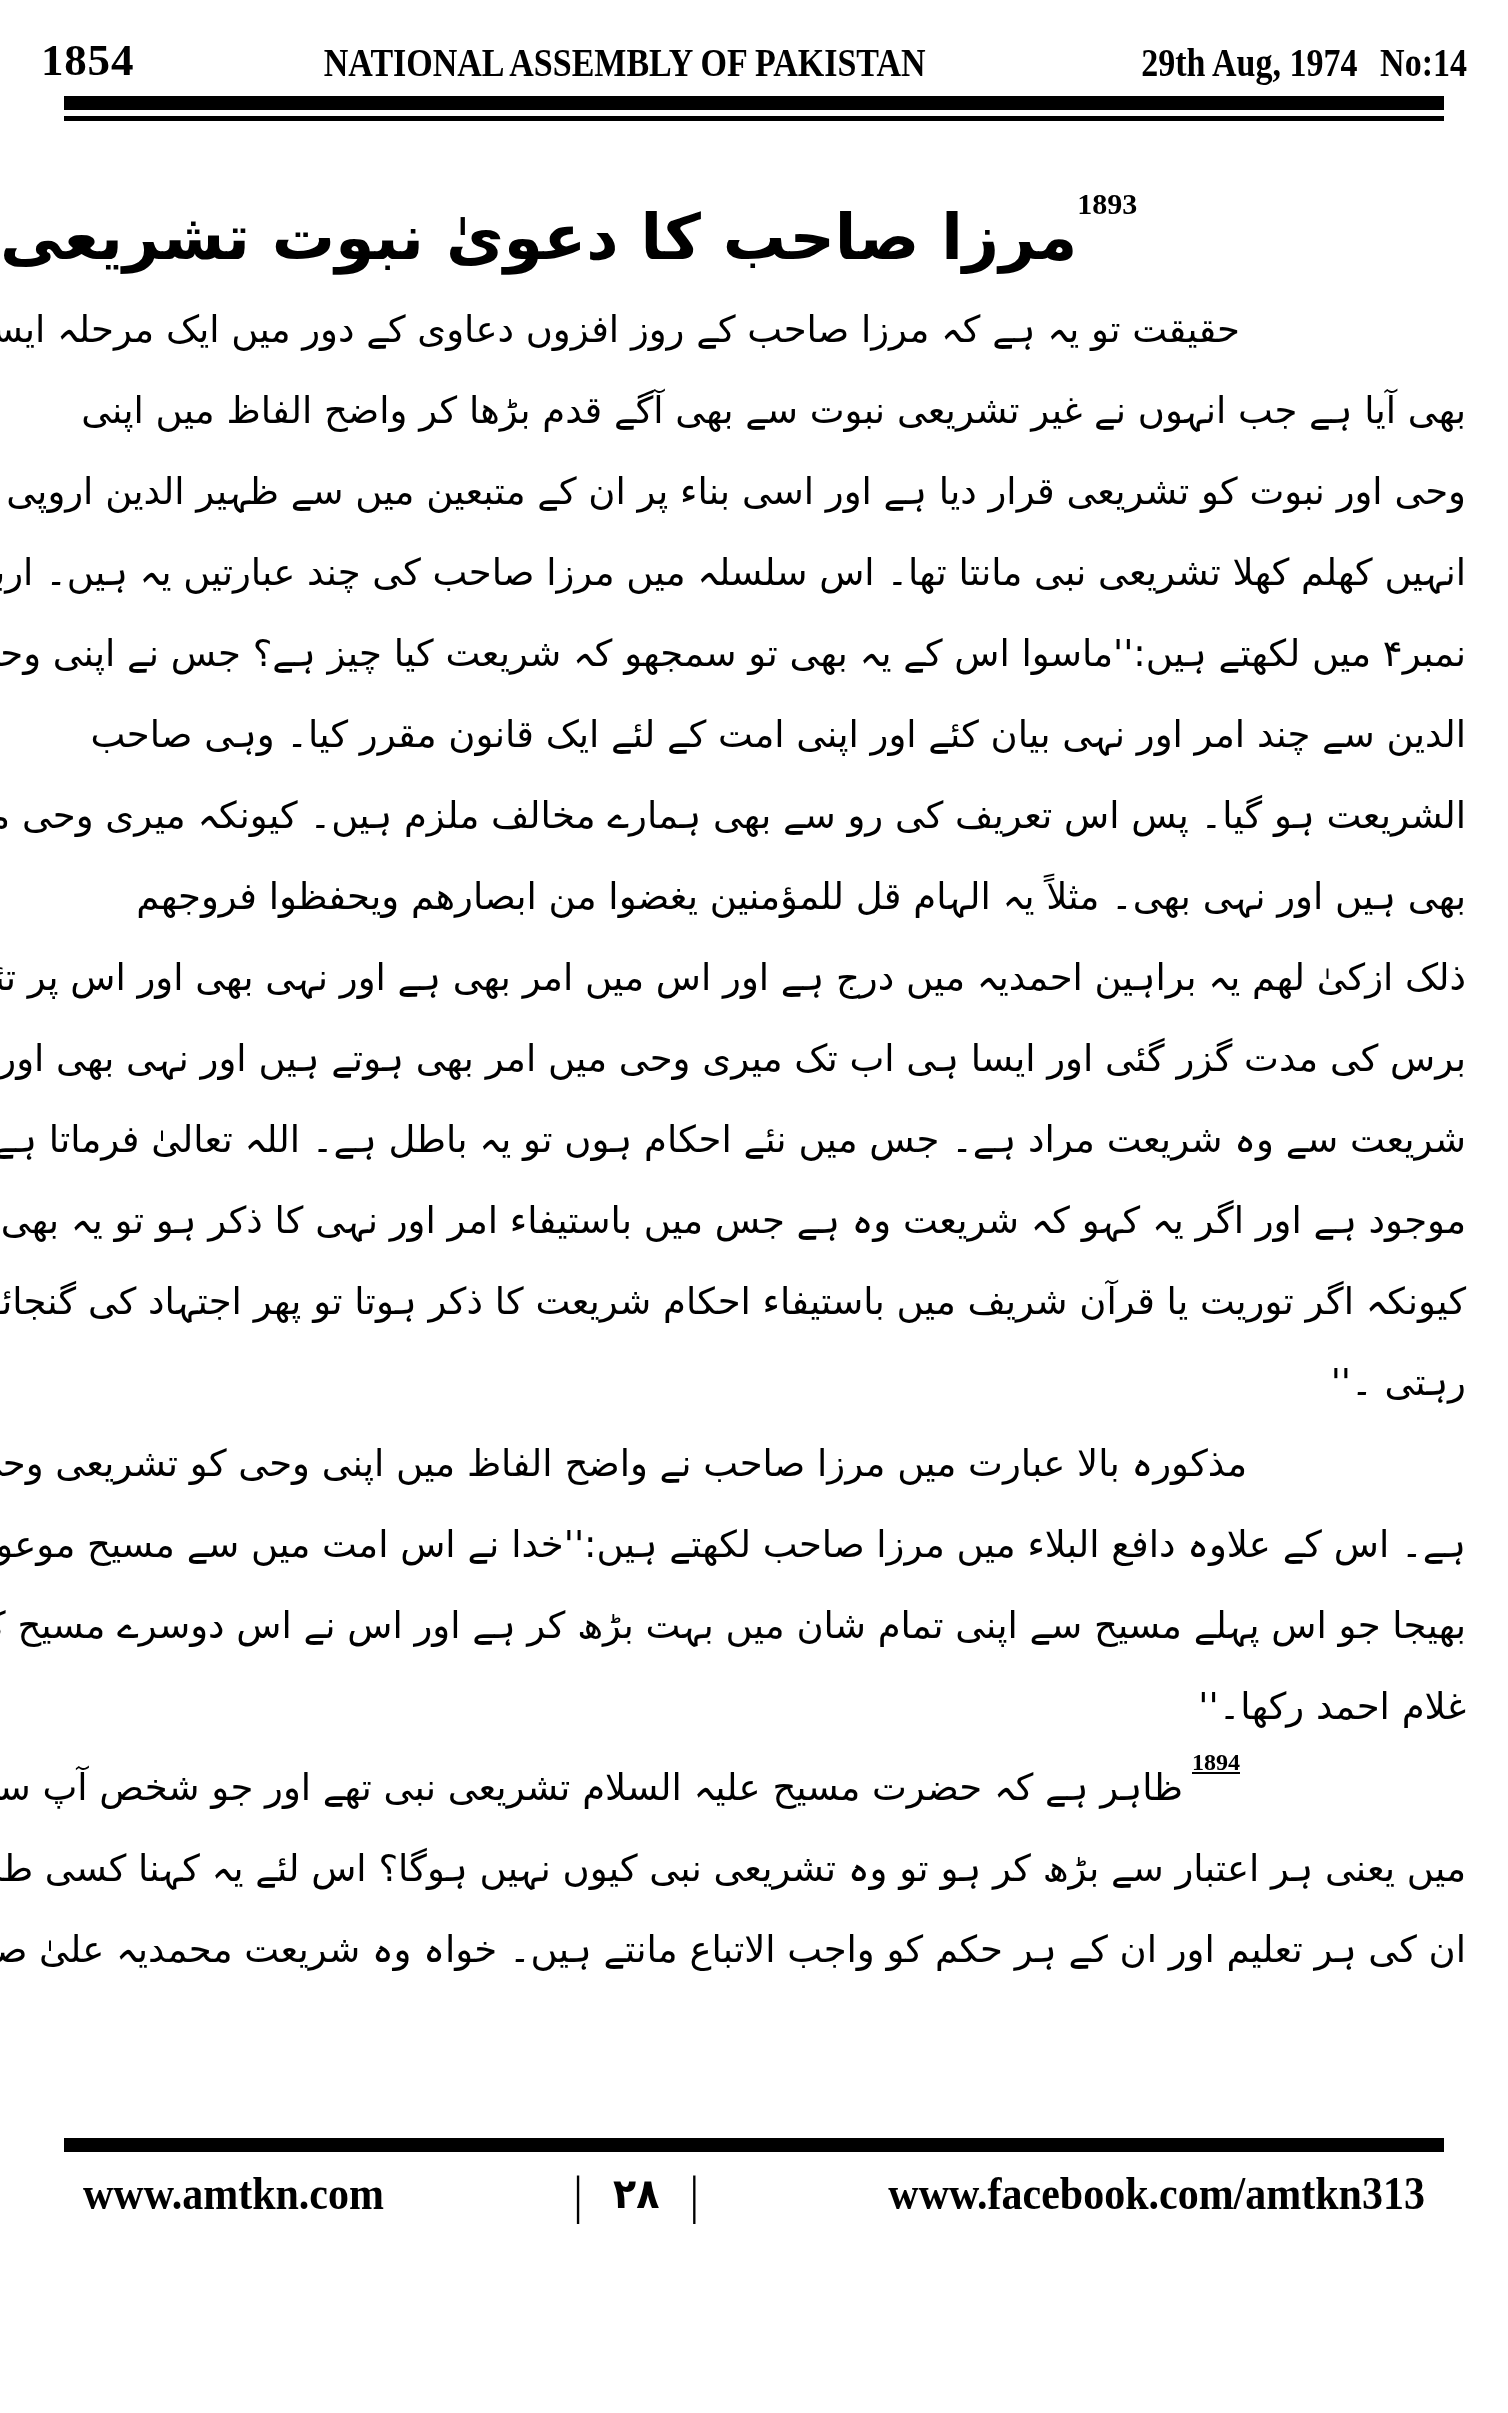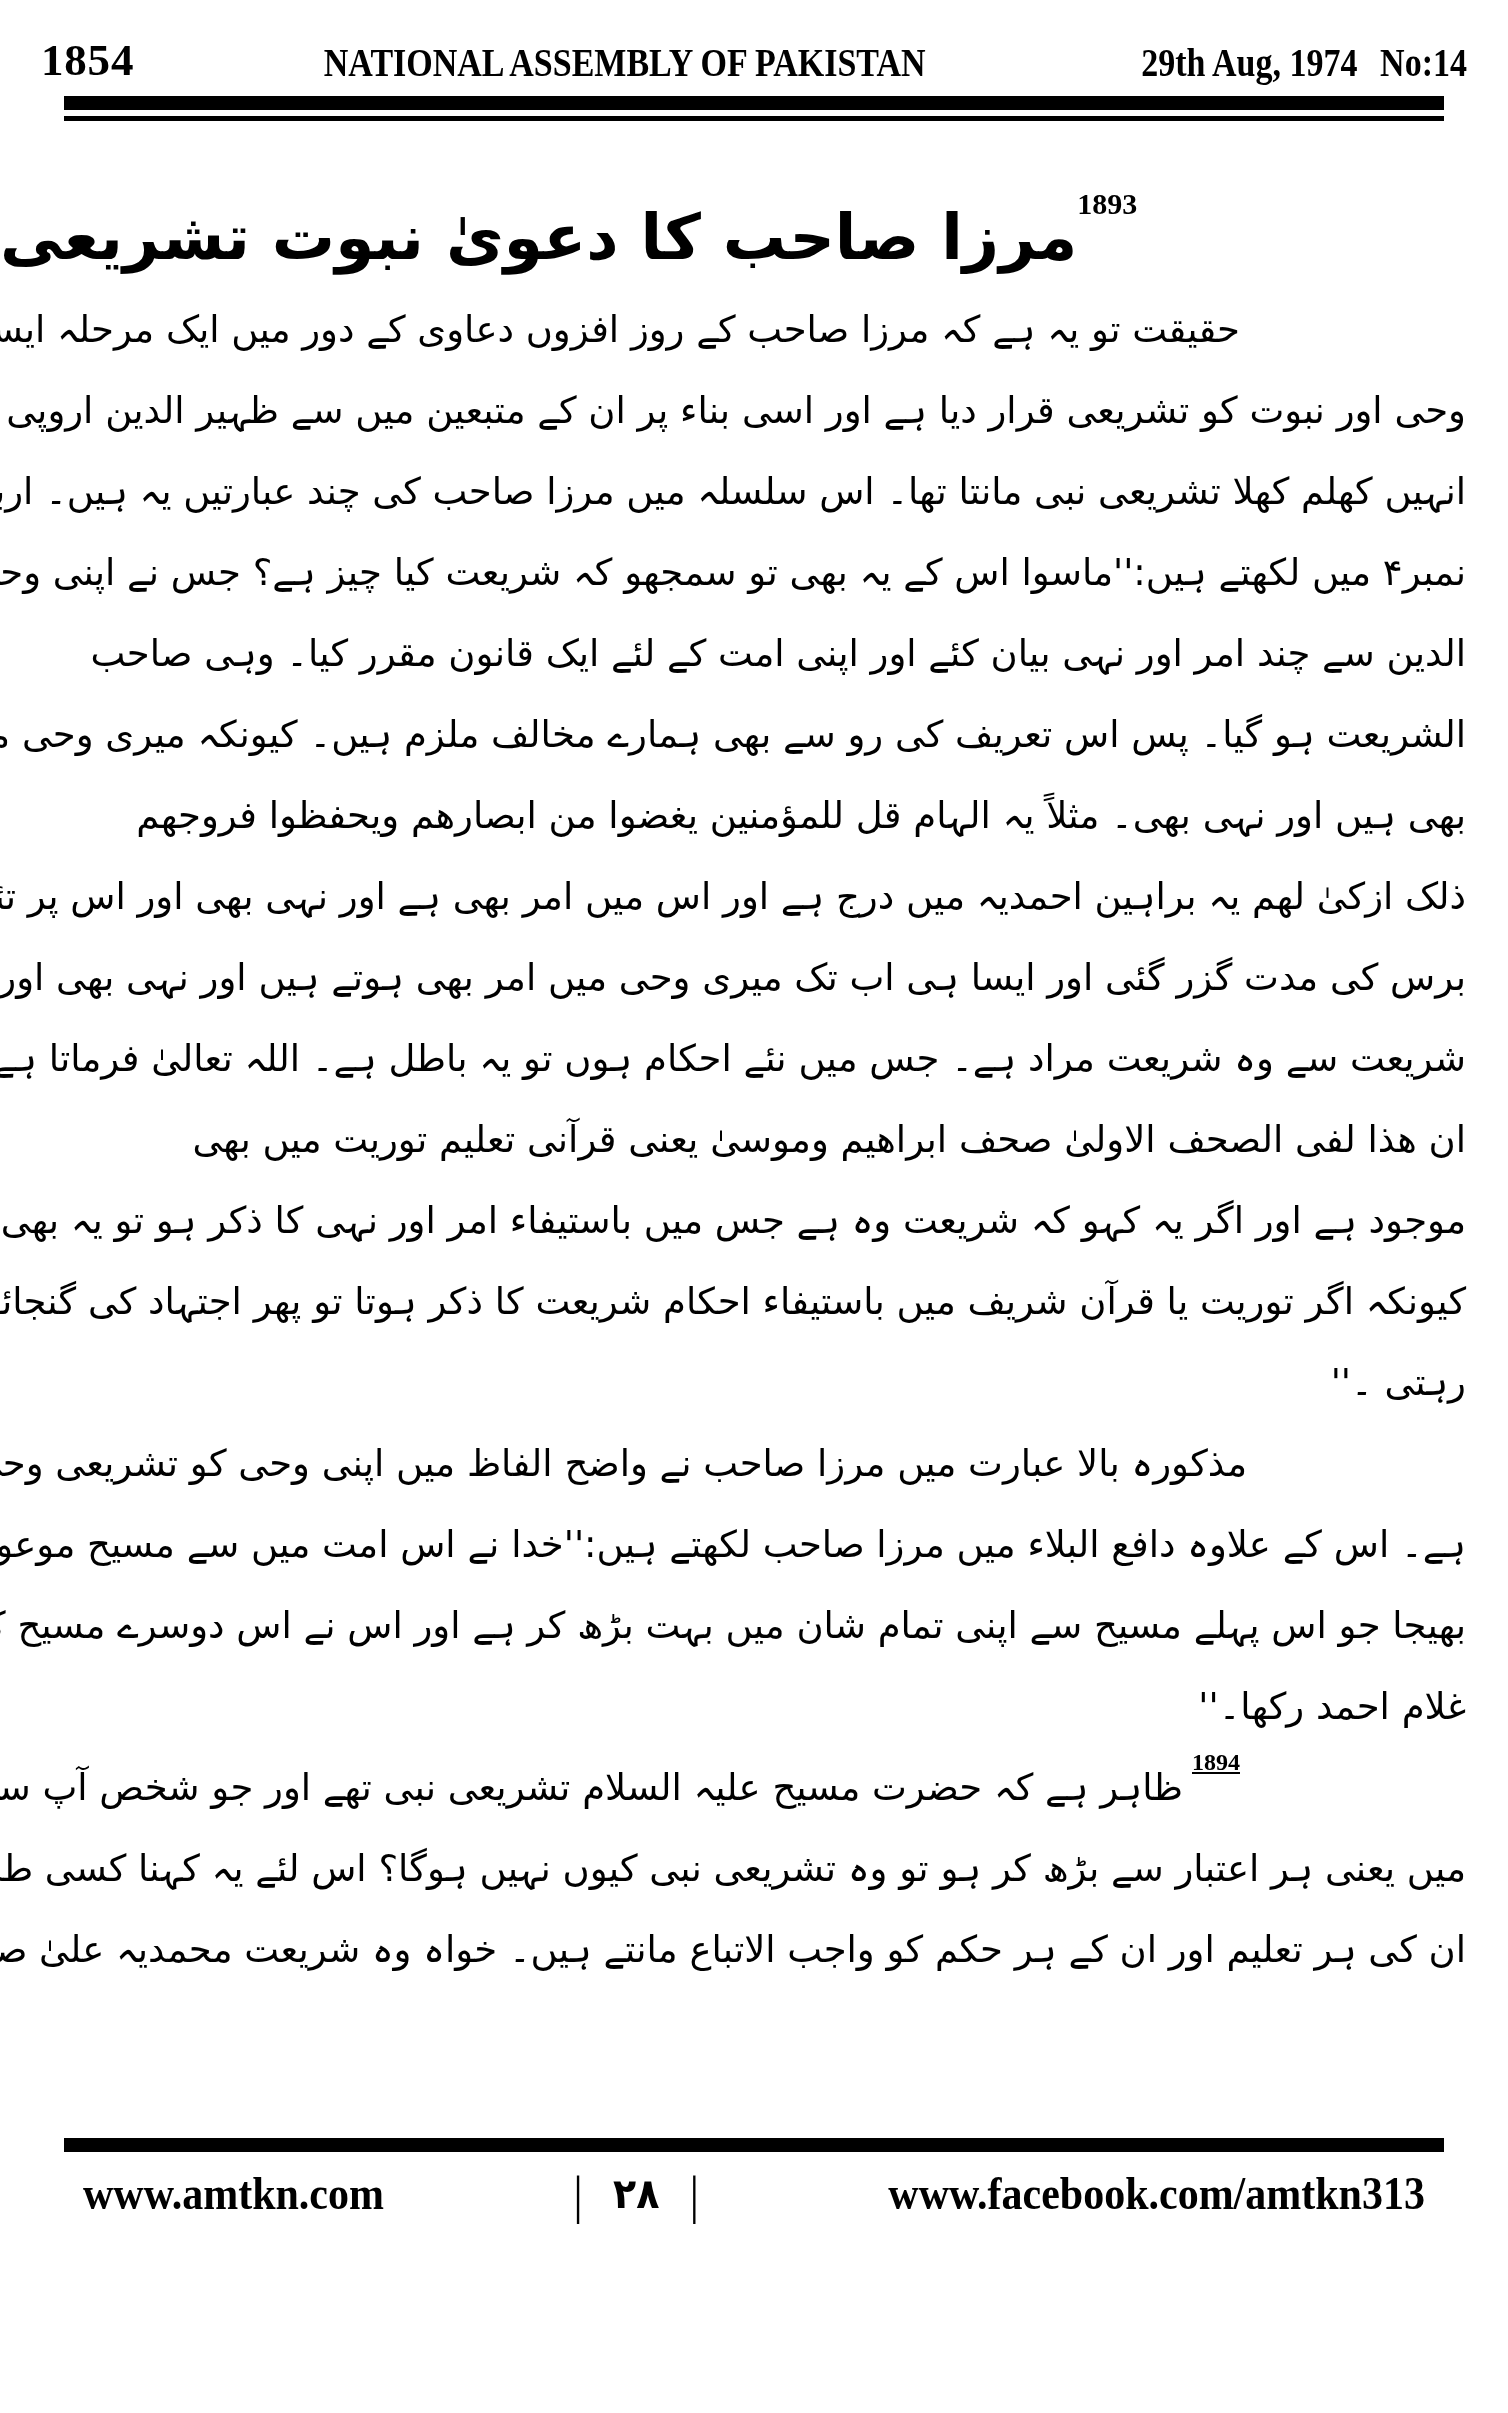--- a/index.html
+++ b/index.html
@@ -89,20 +89,23 @@
 
   <div class="doc-title" dir="rtl">
     <sup>1893</sup><span>مرزا صاحب کا دعویٰ نبوت تشریعی</span>
   </div>
 
   <main class="body-text" dir="rtl">
       <div class="line" style="padding-right: 226px;">
         <span class="line-text">حقیقت تو یہ ہے کہ مرزا صاحب کے روز افزوں دعاوی کے دور میں ایک مرحلہ ایسا</span>
       </div>
       <div class="line">
+        <span class="line-text">بھی آیا ہے جب انہوں نے غیر تشریعی نبوت سے بھی آگے قدم بڑھا کر واضح الفاظ میں اپنی</span>
+      </div>
+      <div class="line">
         <span class="line-text">وحی اور نبوت کو تشریعی قرار دیا ہے اور اسی بناء پر ان کے متبعین میں سے ظہیر الدین اروپی کا فرقہ</span>
       </div>
       <div class="line">
         <span class="line-text">انہیں کھلم کھلا تشریعی نبی مانتا تھا۔ اس سلسلہ میں مرزا صاحب کی چند عبارتیں یہ ہیں۔ اربعین</span>
       </div>
       <div class="line">
         <span class="line-text">نمبر۴ میں لکھتے ہیں:''ماسوا اس کے یہ بھی تو سمجھو کہ شریعت کیا چیز ہے؟ جس نے اپنی وحی کے</span>
       </div>
       <div class="line">
         <span class="line-text">الدین سے چند امر اور نہی بیان کئے اور اپنی امت کے لئے ایک قانون مقرر کیا۔ وہی صاحب</span>
@@ -114,23 +117,20 @@
         <span class="line-text">بھی ہیں اور نہی بھی۔ مثلاً یہ الہام قل للمؤمنین یغضوا من ابصارھم ویحفظوا فروجھم</span>
       </div>
       <div class="line">
         <span class="line-text">ذلک ازکیٰ لھم یہ براہین احمدیہ میں درج ہے اور اس میں امر بھی ہے اور نہی بھی اور اس پر تئیس</span>
       </div>
       <div class="line">
         <span class="line-text">برس کی مدت گزر گئی اور ایسا ہی اب تک میری وحی میں امر بھی ہوتے ہیں اور نہی بھی اور اگر کہو کہ</span>
       </div>
       <div class="line">
         <span class="line-text">شریعت سے وہ شریعت مراد ہے۔ جس میں نئے احکام ہوں تو یہ باطل ہے۔ اللہ تعالیٰ فرماتا ہے۔</span>
-      </div>
-      <div class="line">
-        <span class="line-text">ان ھذا لفی الصحف الاولیٰ صحف ابراھیم وموسیٰ یعنی قرآنی تعلیم توریت میں بھی</span>
       </div>
       <div class="line">
         <span class="line-text">موجود ہے اور اگر یہ کہو کہ شریعت وہ ہے جس میں باستیفاء امر اور نہی کا ذکر ہو تو یہ بھی باطل ہے۔</span>
       </div>
       <div class="line">
         <span class="line-text">کیونکہ اگر توریت یا قرآن شریف میں باستیفاء احکام شریعت کا ذکر ہوتا تو پھر اجتہاد کی گنجائش نہ</span>
       </div>
       <div class="line has-ref">
         <span class="line-text">رہتی ۔''</span>
       </div>

